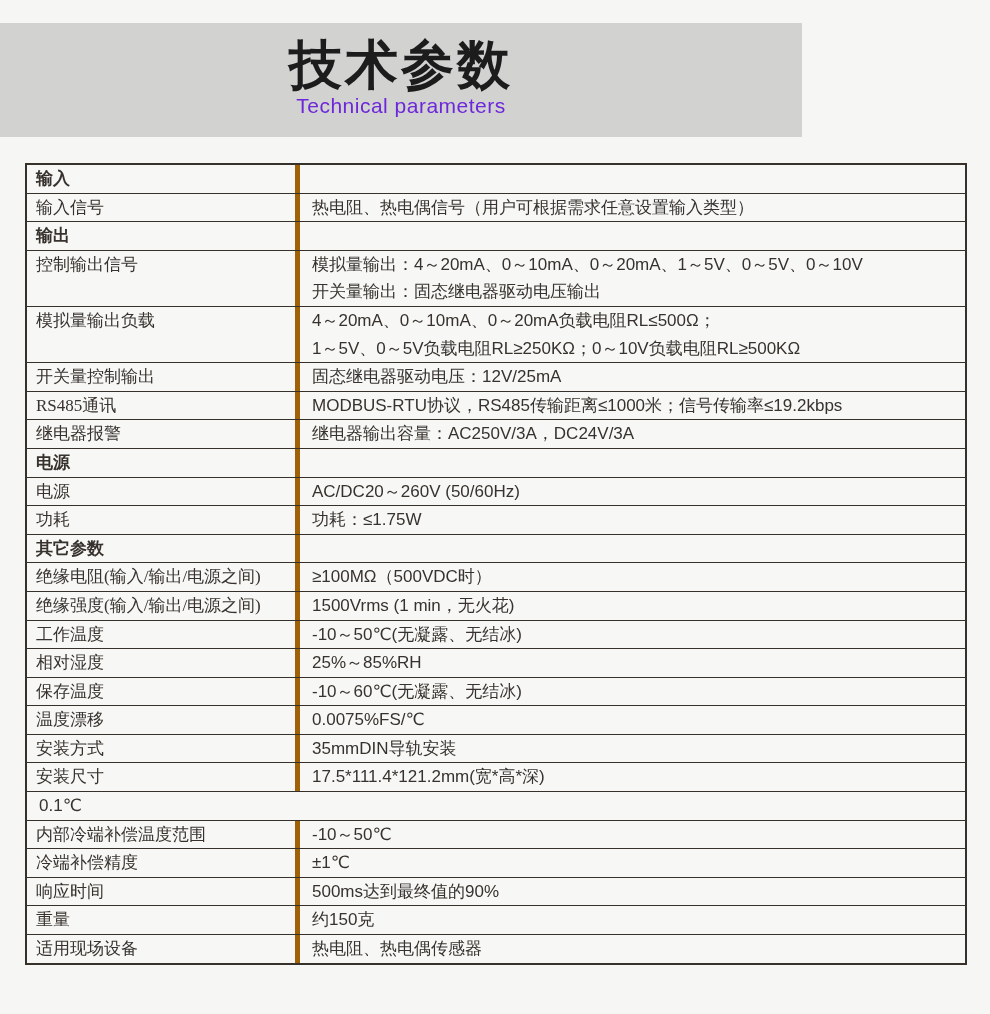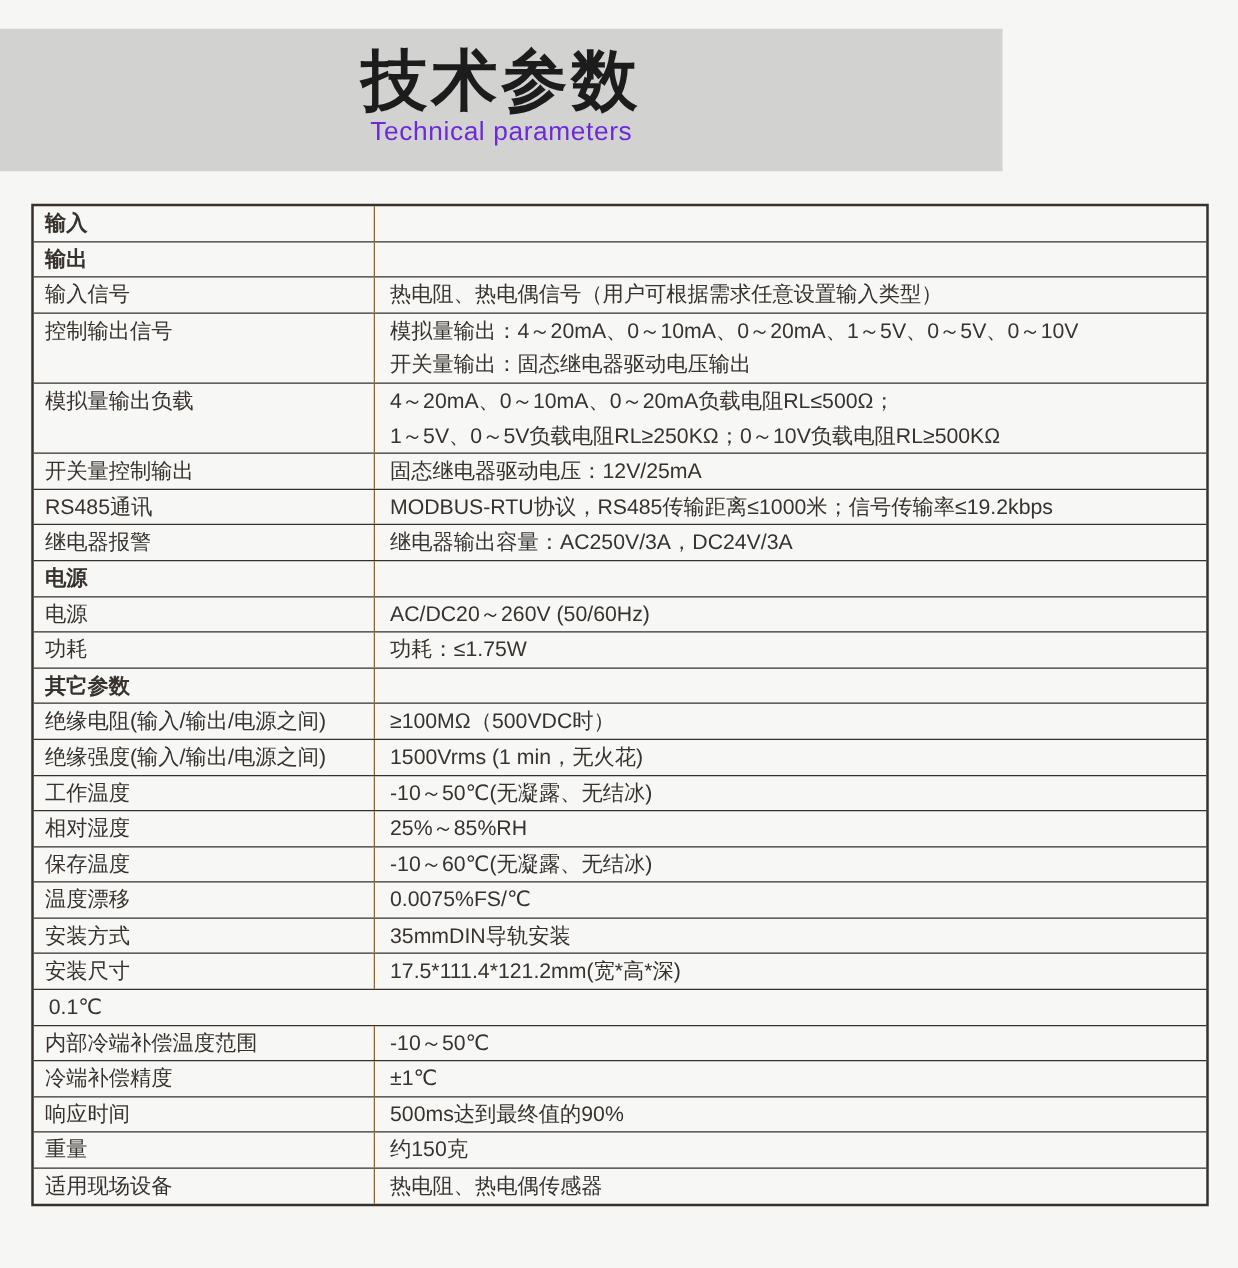--- a/index.html
+++ b/index.html
@@ -32,46 +32,47 @@
   .tr{display:flex;border-bottom:1px solid #37312b;align-items:stretch;}
   .tr:last-child{border-bottom:none;}
   .td{
     box-sizing:border-box;
     font-size:17px;line-height:27.6px;
     white-space:nowrap;
   }
   .td .line{line-height:27.6px;}
   .label{
     flex:0 0 273px;width:273px;
-    border-right:1px solid #a16207;
+    border-right:5px solid #a16207;
     padding-left:9px;
+    font-family:Liberation Serif, serif;
   }
   .value{flex:1;padding-left:12px;overflow:hidden;}
   .tr.section .label{font-weight:700;}
 </style>
 </head>
 <body>
 
 <div class="title-band">
   <h1 class="page-title">技术参数</h1>
   <div class="page-subtitle">Technical parameters</div>
 </div>
 
 <div class="spec-table" id="spec-table">
     <div class="tr section">
       <div class="td label">输入</div>
       <div class="td value"></div>
     </div>
+    <div class="tr">
+      <div class="td label">输入信号</div>
+      <div class="td value">热电阻、热电偶信号（用户可根据需求任意设置输入类型）</div>
+    </div>
     <div class="tr section">
       <div class="td label">输出</div>
       <div class="td value"></div>
-    </div>
-    <div class="tr">
-      <div class="td label">输入信号</div>
-      <div class="td value">热电阻、热电偶信号（用户可根据需求任意设置输入类型）</div>
     </div>
     <div class="tr">
       <div class="td label">控制输出信号</div>
       <div class="td value">
         <div class="line">模拟量输出：4～20mA、0～10mA、0～20mA、1～5V、0～5V、0～10V</div>
         <div class="line">开关量输出：固态继电器驱动电压输出</div>
       </div>
     </div>
     <div class="tr">
       <div class="td label">模拟量输出负载</div>

